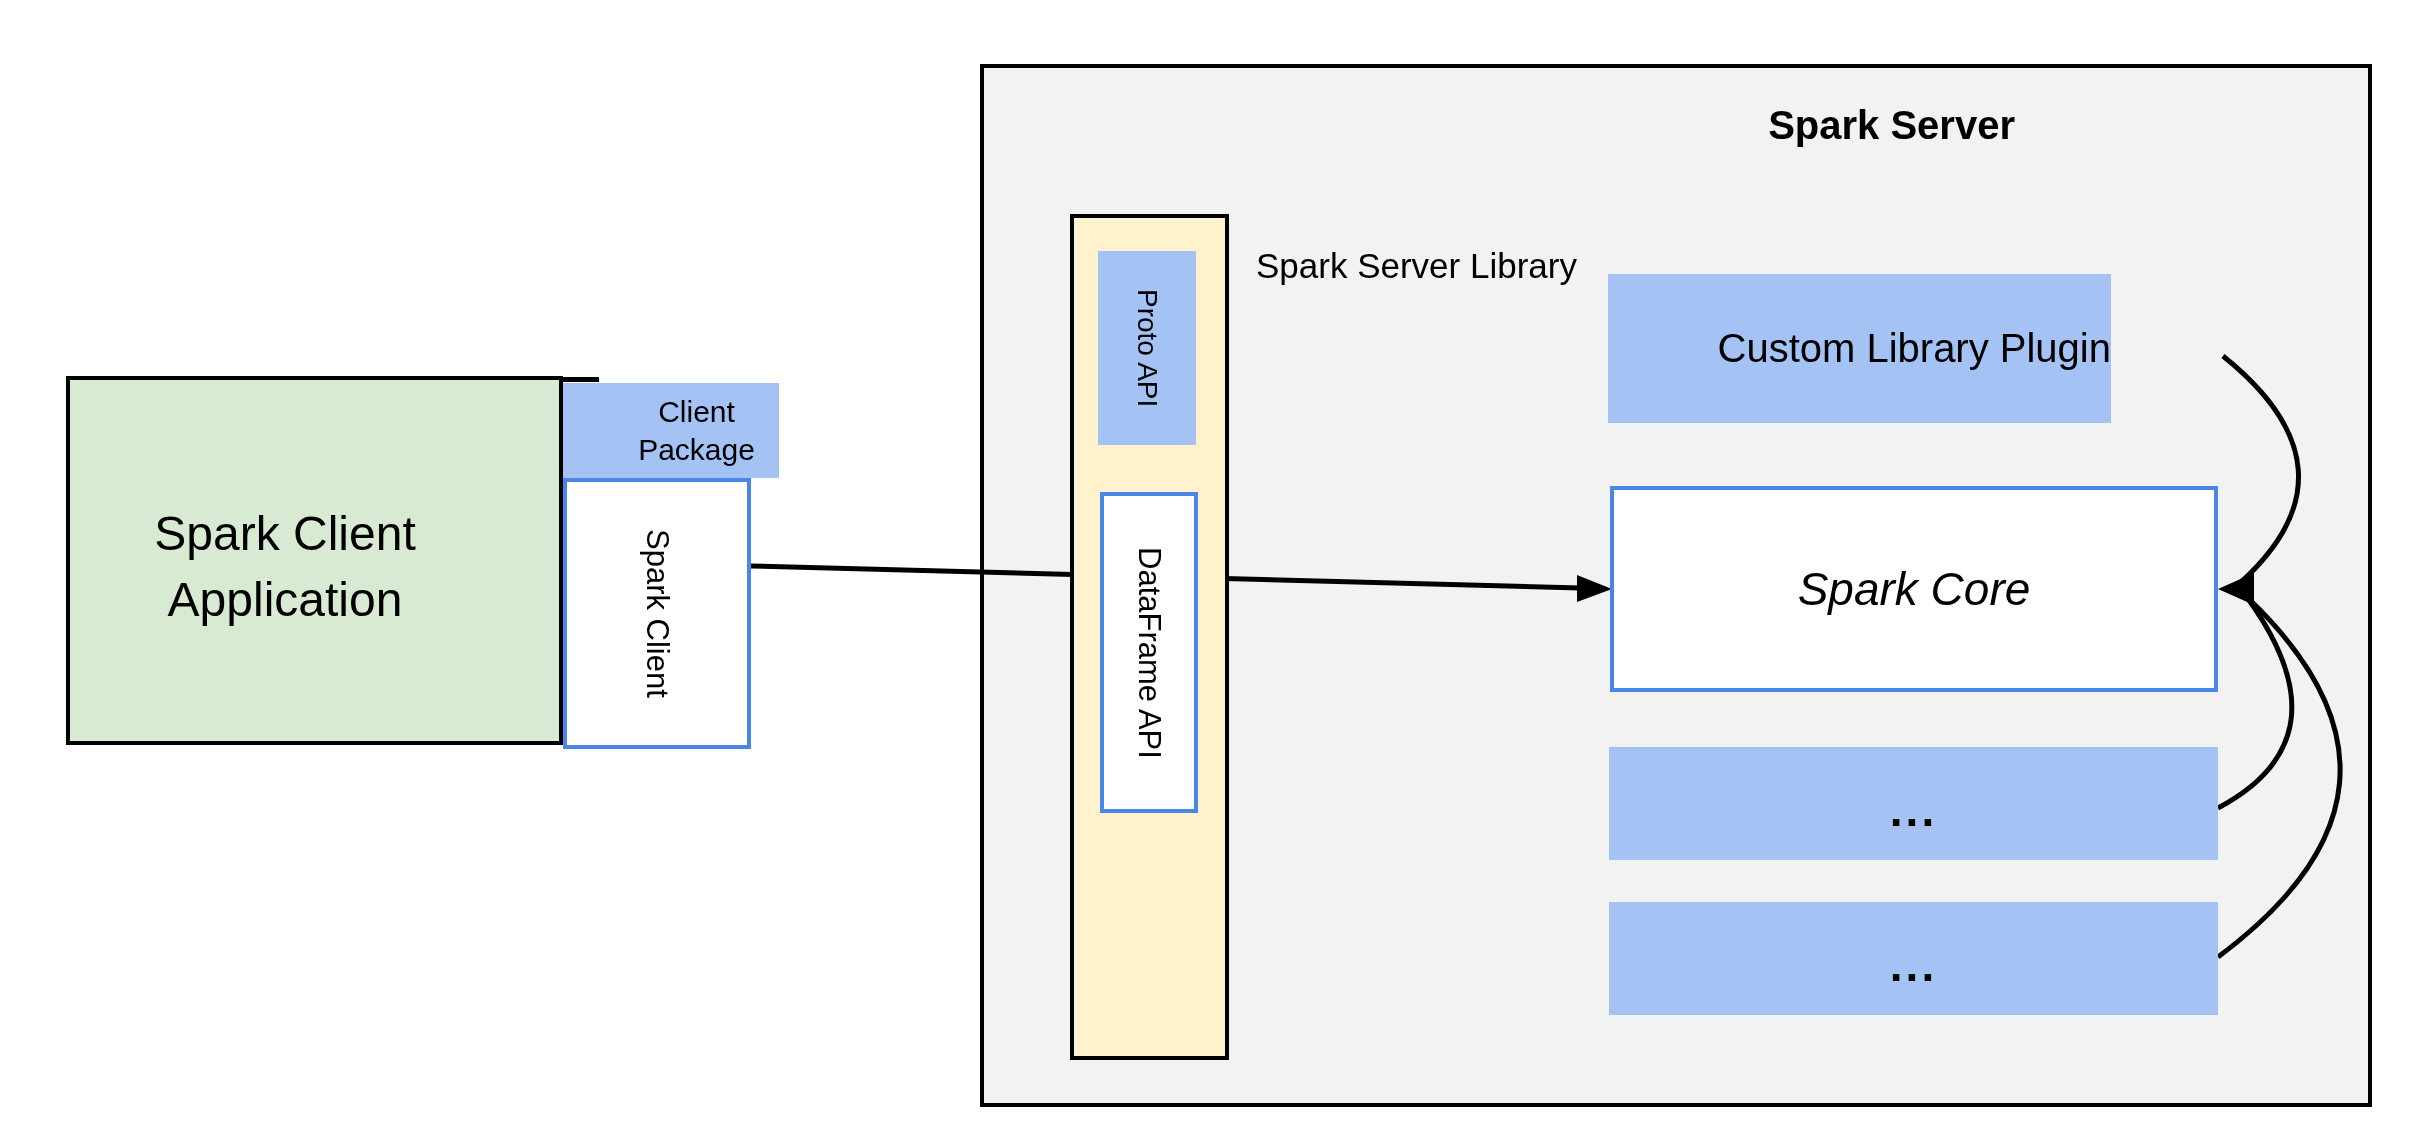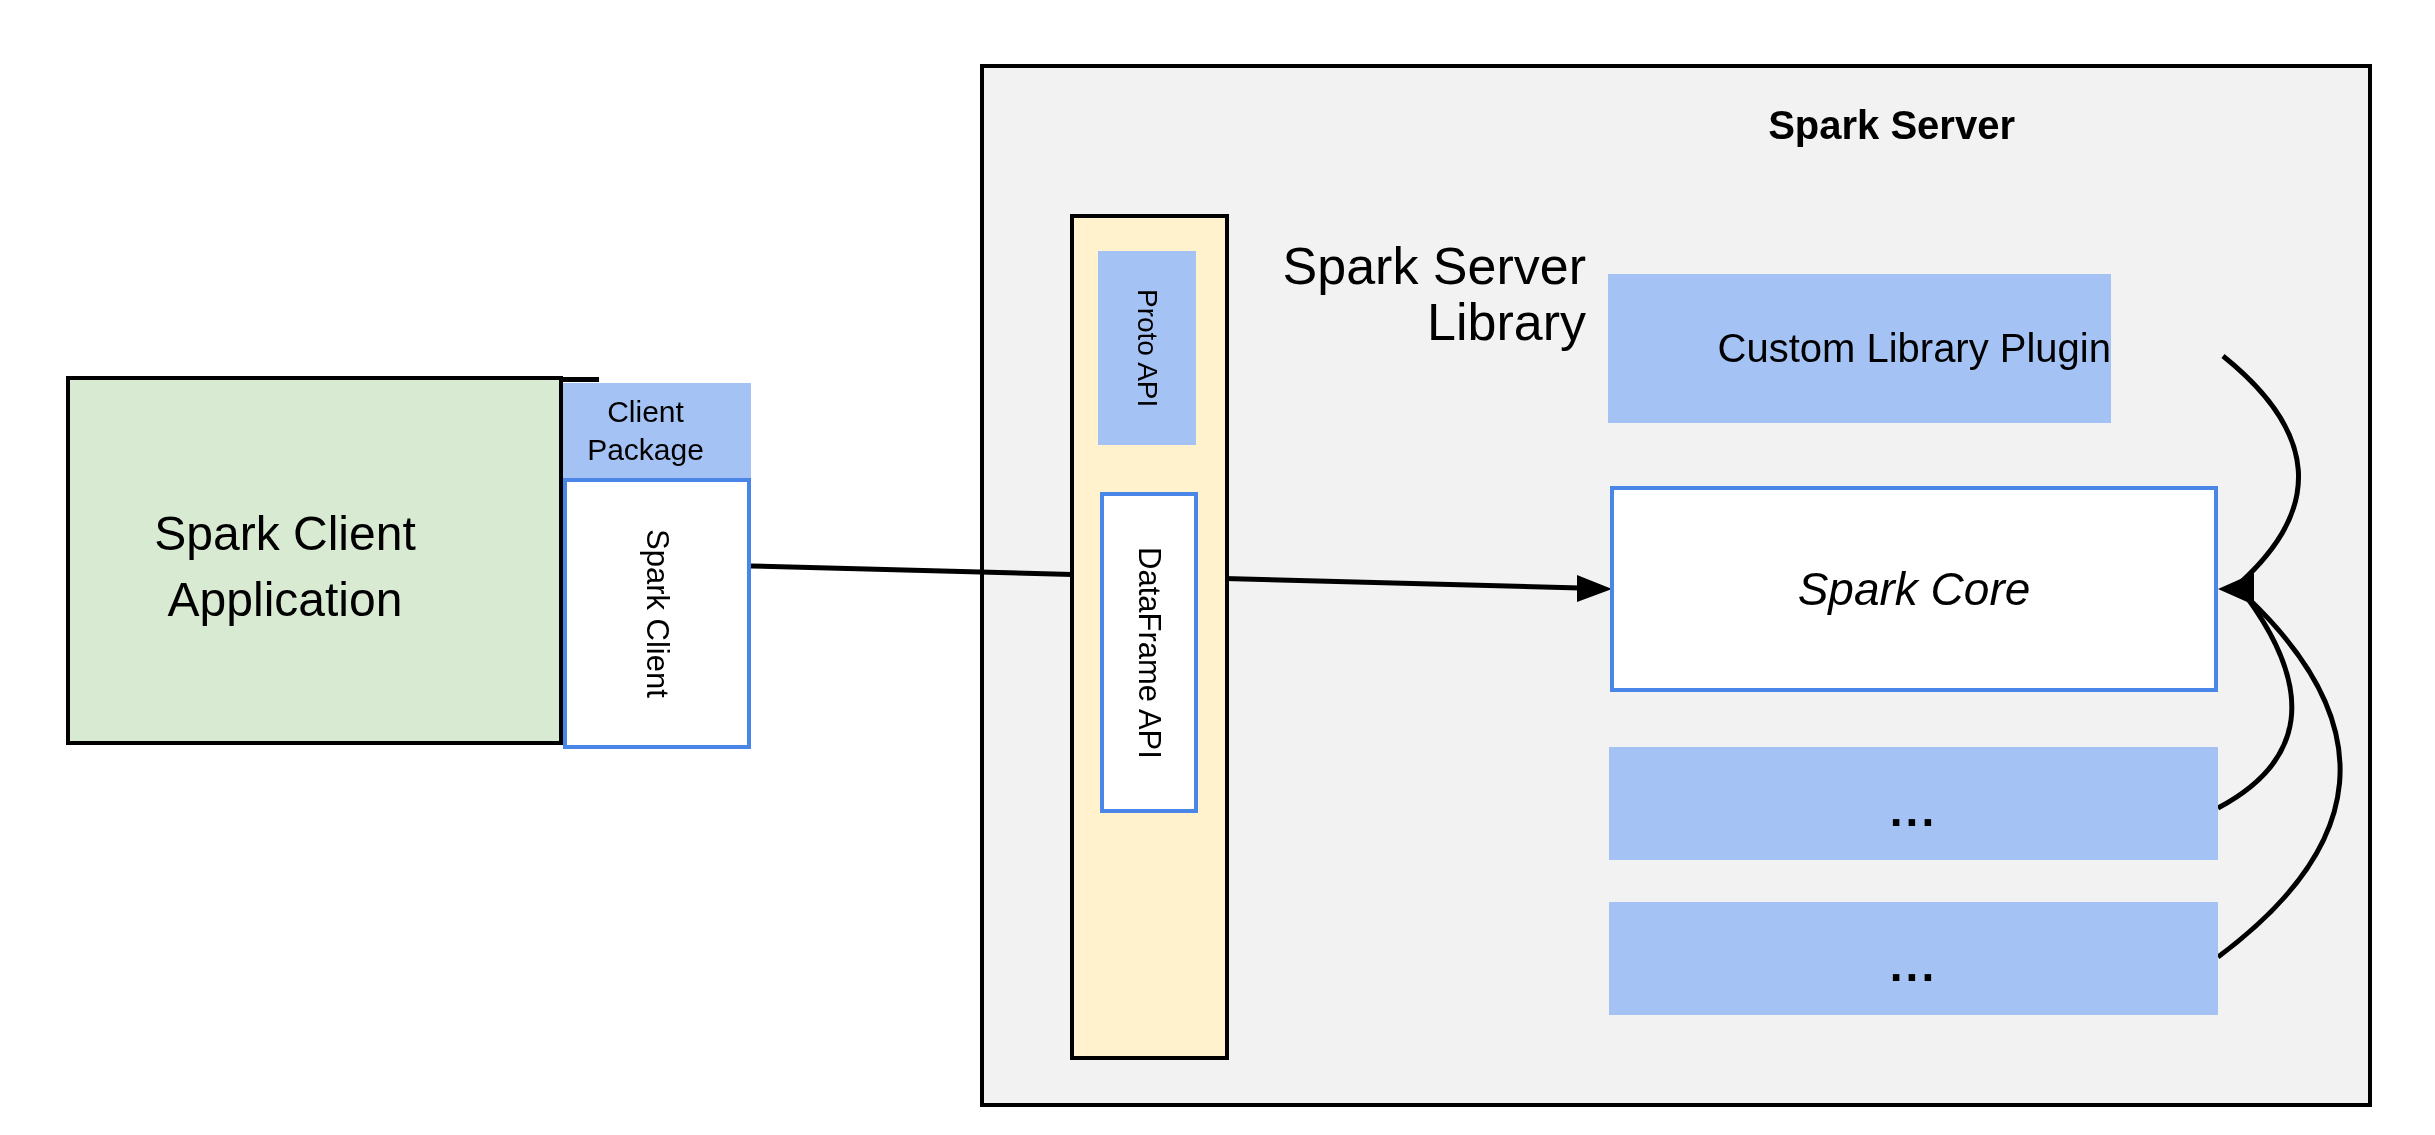--- a/index.html
+++ b/index.html
@@ -20,23 +20,23 @@
 
   
   .green-box{
     left:66px;top:376px;width:497px;height:369px;
     background:var(--green-fill);border:4px solid var(--line);
     display:flex;align-items:center;justify-content:flex-start;z-index:4;
   }
   .green-box .lbl{width:430px;text-align:center;font-size:48px;line-height:66px;padding-top:12px;}
   .overhang{left:561px;top:377px;width:38px;height:5px;background:var(--line);z-index:5;}
   .cp-box{
-    left:563px;top:383px;width:188px;height:95px;
+    left:563px;top:383px;width:216px;height:95px;
     background:var(--blue-fill);
-    display:flex;align-items:center;justify-content:flex-start;z-index:4;
+    display:flex;align-items:center;justify-content:flex-end;z-index:4;
   }
   .cp-box .lbl{width:165px;text-align:center;font-size:30px;line-height:38px;}
   .sc-box{
     left:563px;top:478px;width:188px;height:271px;
     background:#fff;border:4px solid var(--blue-border);
     display:flex;align-items:center;justify-content:center;z-index:4;
   }
   .vlbl{writing-mode:vertical-rl;text-orientation:mixed;white-space:nowrap;}
   .sc-box .vlbl{font-size:31px;}
 
@@ -65,22 +65,22 @@
     display:flex;align-items:center;justify-content:center;z-index:4;
   }
   .proto-box .vlbl{font-size:28px;}
   .df-box{
     left:1100px;top:492px;width:98px;height:321px;
     background:#fff;border:4px solid var(--blue-border);
     display:flex;align-items:center;justify-content:center;z-index:4;
   }
   .df-box .vlbl{font-size:31px;}
   .ssl-label{
-    left:1256px;top:238px;width:330px;text-align:right;
-    font-size:52px;line-height:56px;z-index:4;
+    left:1256px;top:238px;width:330px;text-align:left;
+    font-size:35px;line-height:56px;z-index:4;
   }
 
   
   .clp-box{
     left:1608px;top:274px;width:503px;height:149px;
     background:var(--blue-fill);
     display:flex;align-items:center;justify-content:flex-end;
     font-size:40px;z-index:4;
   }
   .core-box{

